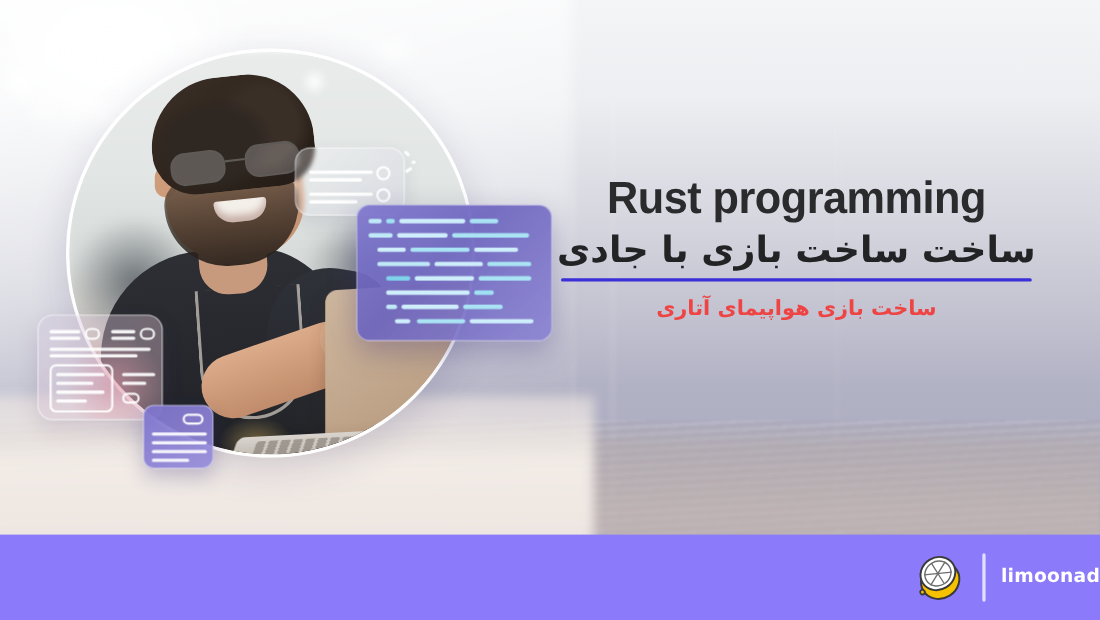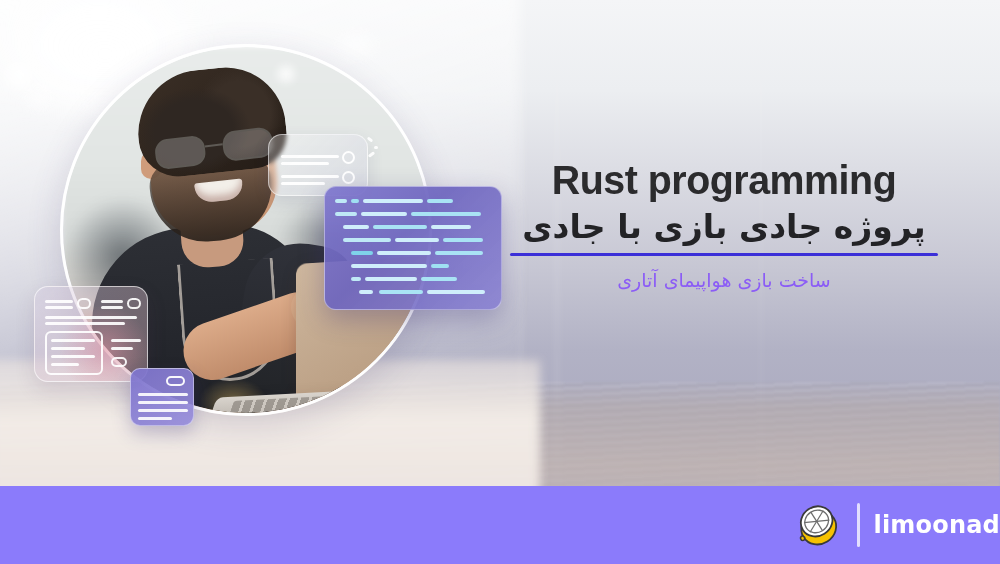--- a/index.html
+++ b/index.html
@@ -248,37 +248,37 @@
   .title-fa{
     font-family:"DejaVu Sans","Liberation Sans",sans-serif;
     font-weight:700;font-size:33px;line-height:1.25;
     color:#232326;direction:rtl;margin:4px 0 0;white-space:nowrap;
   }
   .rule{
     margin:6px auto 0;height:3px;width:428px;background:#3b2fd8;border-radius:2px;
   }
   .subtitle-fa{
     font-family:"DejaVu Sans","Liberation Sans",sans-serif;
-    font-weight:400;font-size:19px;color:#8b5cf6;direction:rtl;
+    font-weight:700;font-size:19px;color:#ef4444;direction:rtl;
     margin:13px 0 0;white-space:nowrap;
   }
 
   
   .footer{
     position:absolute;left:0;right:0;bottom:0;height:78px;
     background:#8b7bfb;
     display:flex;align-items:center;
   }
   .brand{display:flex;align-items:center;gap:14px;padding-left:32px;direction:ltr;}
   .lemon{width:52px;height:52px;flex:none;}
   .vbar{width:3px;height:44px;background:rgba(255,255,255,.75);border-radius:2px;flex:none;}
   .brand-txt{display:flex;flex-direction:column;line-height:1.12;}
   .brand-name{
     font-family:"DejaVu Sans","Liberation Sans",sans-serif;
-    font-weight:700;font-size:24px;color:#ffffff;letter-spacing:.2px;
+    font-weight:700;font-size:17px;color:#ffffff;letter-spacing:.2px;
   }
   .brand-tag{
     font-family:"Liberation Sans","DejaVu Sans",sans-serif;
     font-weight:400;font-size:19px;color:#f2efff;letter-spacing:.2px;
   }
 </style>
 </head>
 <body>
 
 <div class="banner">
@@ -395,21 +395,21 @@
   <div class="card card-doc">
     <div class="badge"></div>
     <div class="ln" style="top:24px;width:50px"></div>
     <div class="ln" style="top:32px;width:50px"></div>
     <div class="ln" style="top:40px;width:50px"></div>
     <div class="ln" style="top:48px;width:34px"></div>
   </div>
 
   <div class="copy">
     <div class="title-en">Rust programming</div>
-    <div class="title-fa">پروژه جادی بازی با جادی</div>
+    <div class="title-fa">ساخت ساخت بازی با جادی</div>
     <div class="rule"></div>
     <div class="subtitle-fa">ساخت بازی هواپیمای آتاری</div>
   </div>
 
   <div class="footer">
     <div class="brand">
       <svg class="lemon" viewBox="0 0 64 64">
         <g transform="rotate(-32 32 32)">
           <ellipse cx="32" cy="36" rx="22" ry="20" fill="#f6c200" stroke="#3a3a3a" stroke-width="2.2"></ellipse>
           <path d="M10 34 q-5 -1 -4 4 q3 3 5 -1 z" fill="#f6c200" stroke="#3a3a3a" stroke-width="2"></path>

